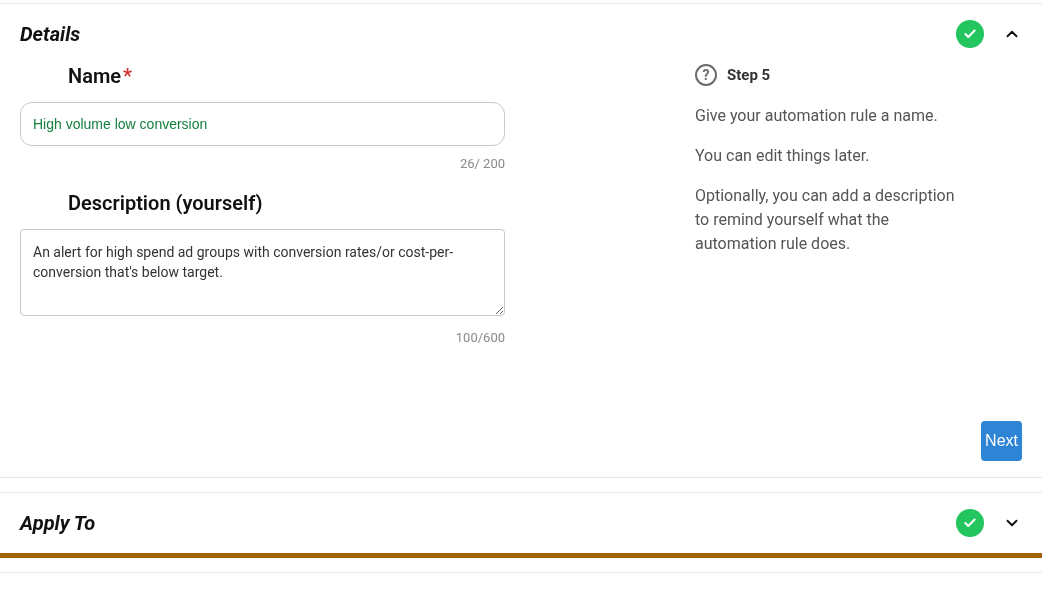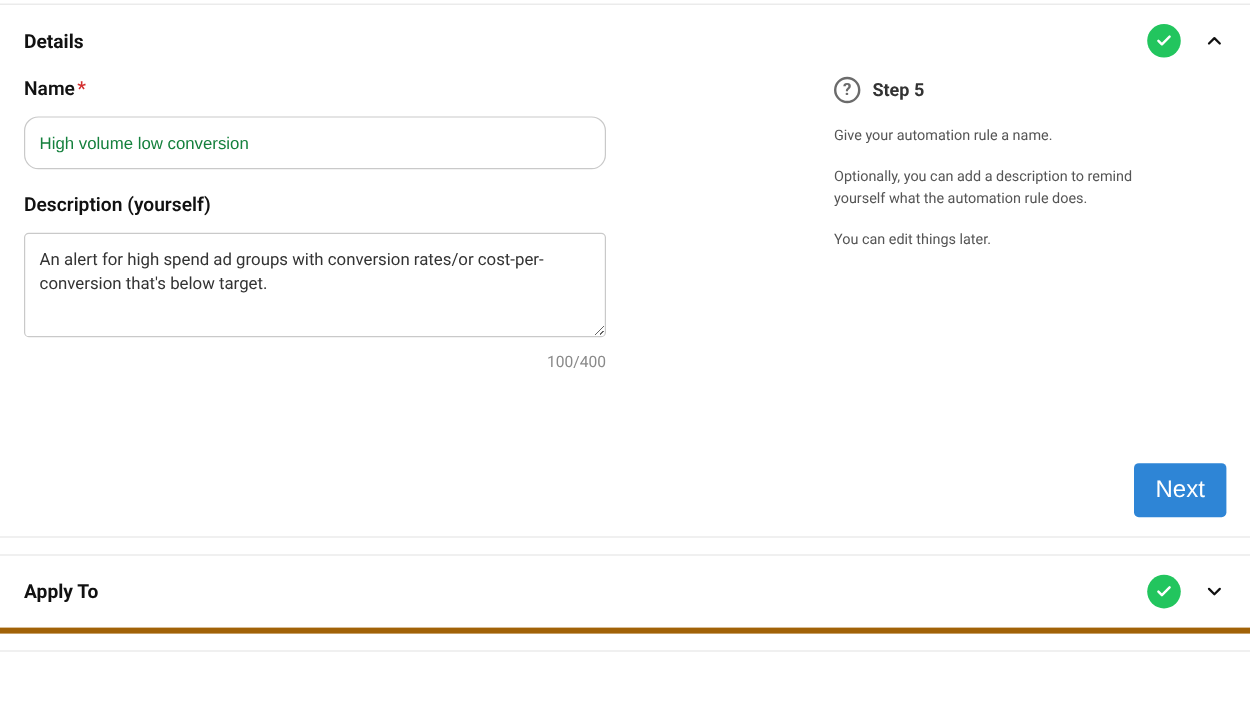--- a/index.html
+++ b/index.html
@@ -21,23 +21,24 @@
       padding: 0 20px;
       margin-bottom: 14px;
     }
     .panel-header {
       display: flex;
       align-items: center;
       justify-content: space-between;
       padding: 16px 0;
     }
     .panel-title {
-      font-size: 16px;
+      font-size: 20px;
       font-weight: 700;
       color: #111;
+      font-style: italic;
     }
     .panel-header-right {
       display: flex;
       align-items: center;
       gap: 18px;
     }
     .status-circle {
       width: 28px;
       height: 28px;
       border-radius: 50%;
@@ -67,25 +68,26 @@
     }
     .right-col {
       flex: 1;
       padding-left: 160px;
       padding-top: 0px;
     }
     .field-block {
       margin-bottom: 20px;
     }
     .field-label {
-      font-size: 16px;
+      font-size: 20px;
       font-weight: 600;
       color: #111;
       margin-bottom: 14px;
       display: block;
+      margin-left: 48px;
     }
     .required {
       color: #d32f2f;
       margin-left: 2px;
     }
     .text-input {
       width: 100%;
       border: 1.5px solid #c9c9c9;
       border-radius: 12px;
       padding: 13px 12px;
@@ -130,38 +132,38 @@
       color: #6b6b6b;
       font-size: 14px;
       font-weight: 700;
     }
     .step-title {
       font-size: 15px;
       font-weight: 700;
       color: #333;
     }
     .help-text {
-      font-size: 12px;
+      font-size: 16px;
       color: #555;
       line-height: 1.5;
       margin-bottom: 16px;
       max-width: 260px;
     }
     .panel-footer {
       display: flex;
       justify-content: flex-end;
       padding: 36px 0 16px 0;
     }
     .btn-primary {
       background: #2e85d6;
       color: #fff;
       border: none;
       border-radius: 4px;
-      padding: 11px 18px;
-      font-size: 20px;
+      padding: 11px 4px;
+      font-size: 16px;
       font-weight: 500;
       cursor: pointer;
     }
     .panel-collapsed {
       border-bottom: 5px solid #a16207;
     }
     .container {
       padding-top: 3px;
     }
   </style>
@@ -187,37 +189,38 @@
       </div>
     </div>
 
     <div class="panel-body">
       <div class="left-col">
         <div class="field-block">
           <label class="field-label">
             <span>Name</span><span class="required">*</span>
           </label>
           <input type="text" class="text-input" value="High volume low conversion" style="">
+          <div class="char-count">26/ 200</div>
         </div>
 
         <div class="field-block">
           <label class="field-label">Description (yourself)</label>
           <textarea class="textarea-input" rows="3" style="">An alert for high spend ad groups with conversion rates/or cost-per-conversion that's below target.</textarea>
-          <div class="char-count">100/400</div>
+          <div class="char-count">100/600</div>
         </div>
       </div>
 
       <div class="right-col">
         <div class="step-header">
           <div class="help-icon">?</div>
           <div class="step-title">Step 5</div>
         </div>
         <p class="help-text">Give your automation rule a name.</p>
+        <p class="help-text">You can edit things later.</p>
         <p class="help-text">Optionally, you can add a description to remind yourself what the automation rule does.</p>
-        <p class="help-text">You can edit things later.</p>
       </div>
     </div>
 
     <div class="panel-footer">
       <button class="btn-primary">Next</button>
     </div>
   </div>
 
   <div class="panel panel-collapsed">
     <div class="panel-header">

